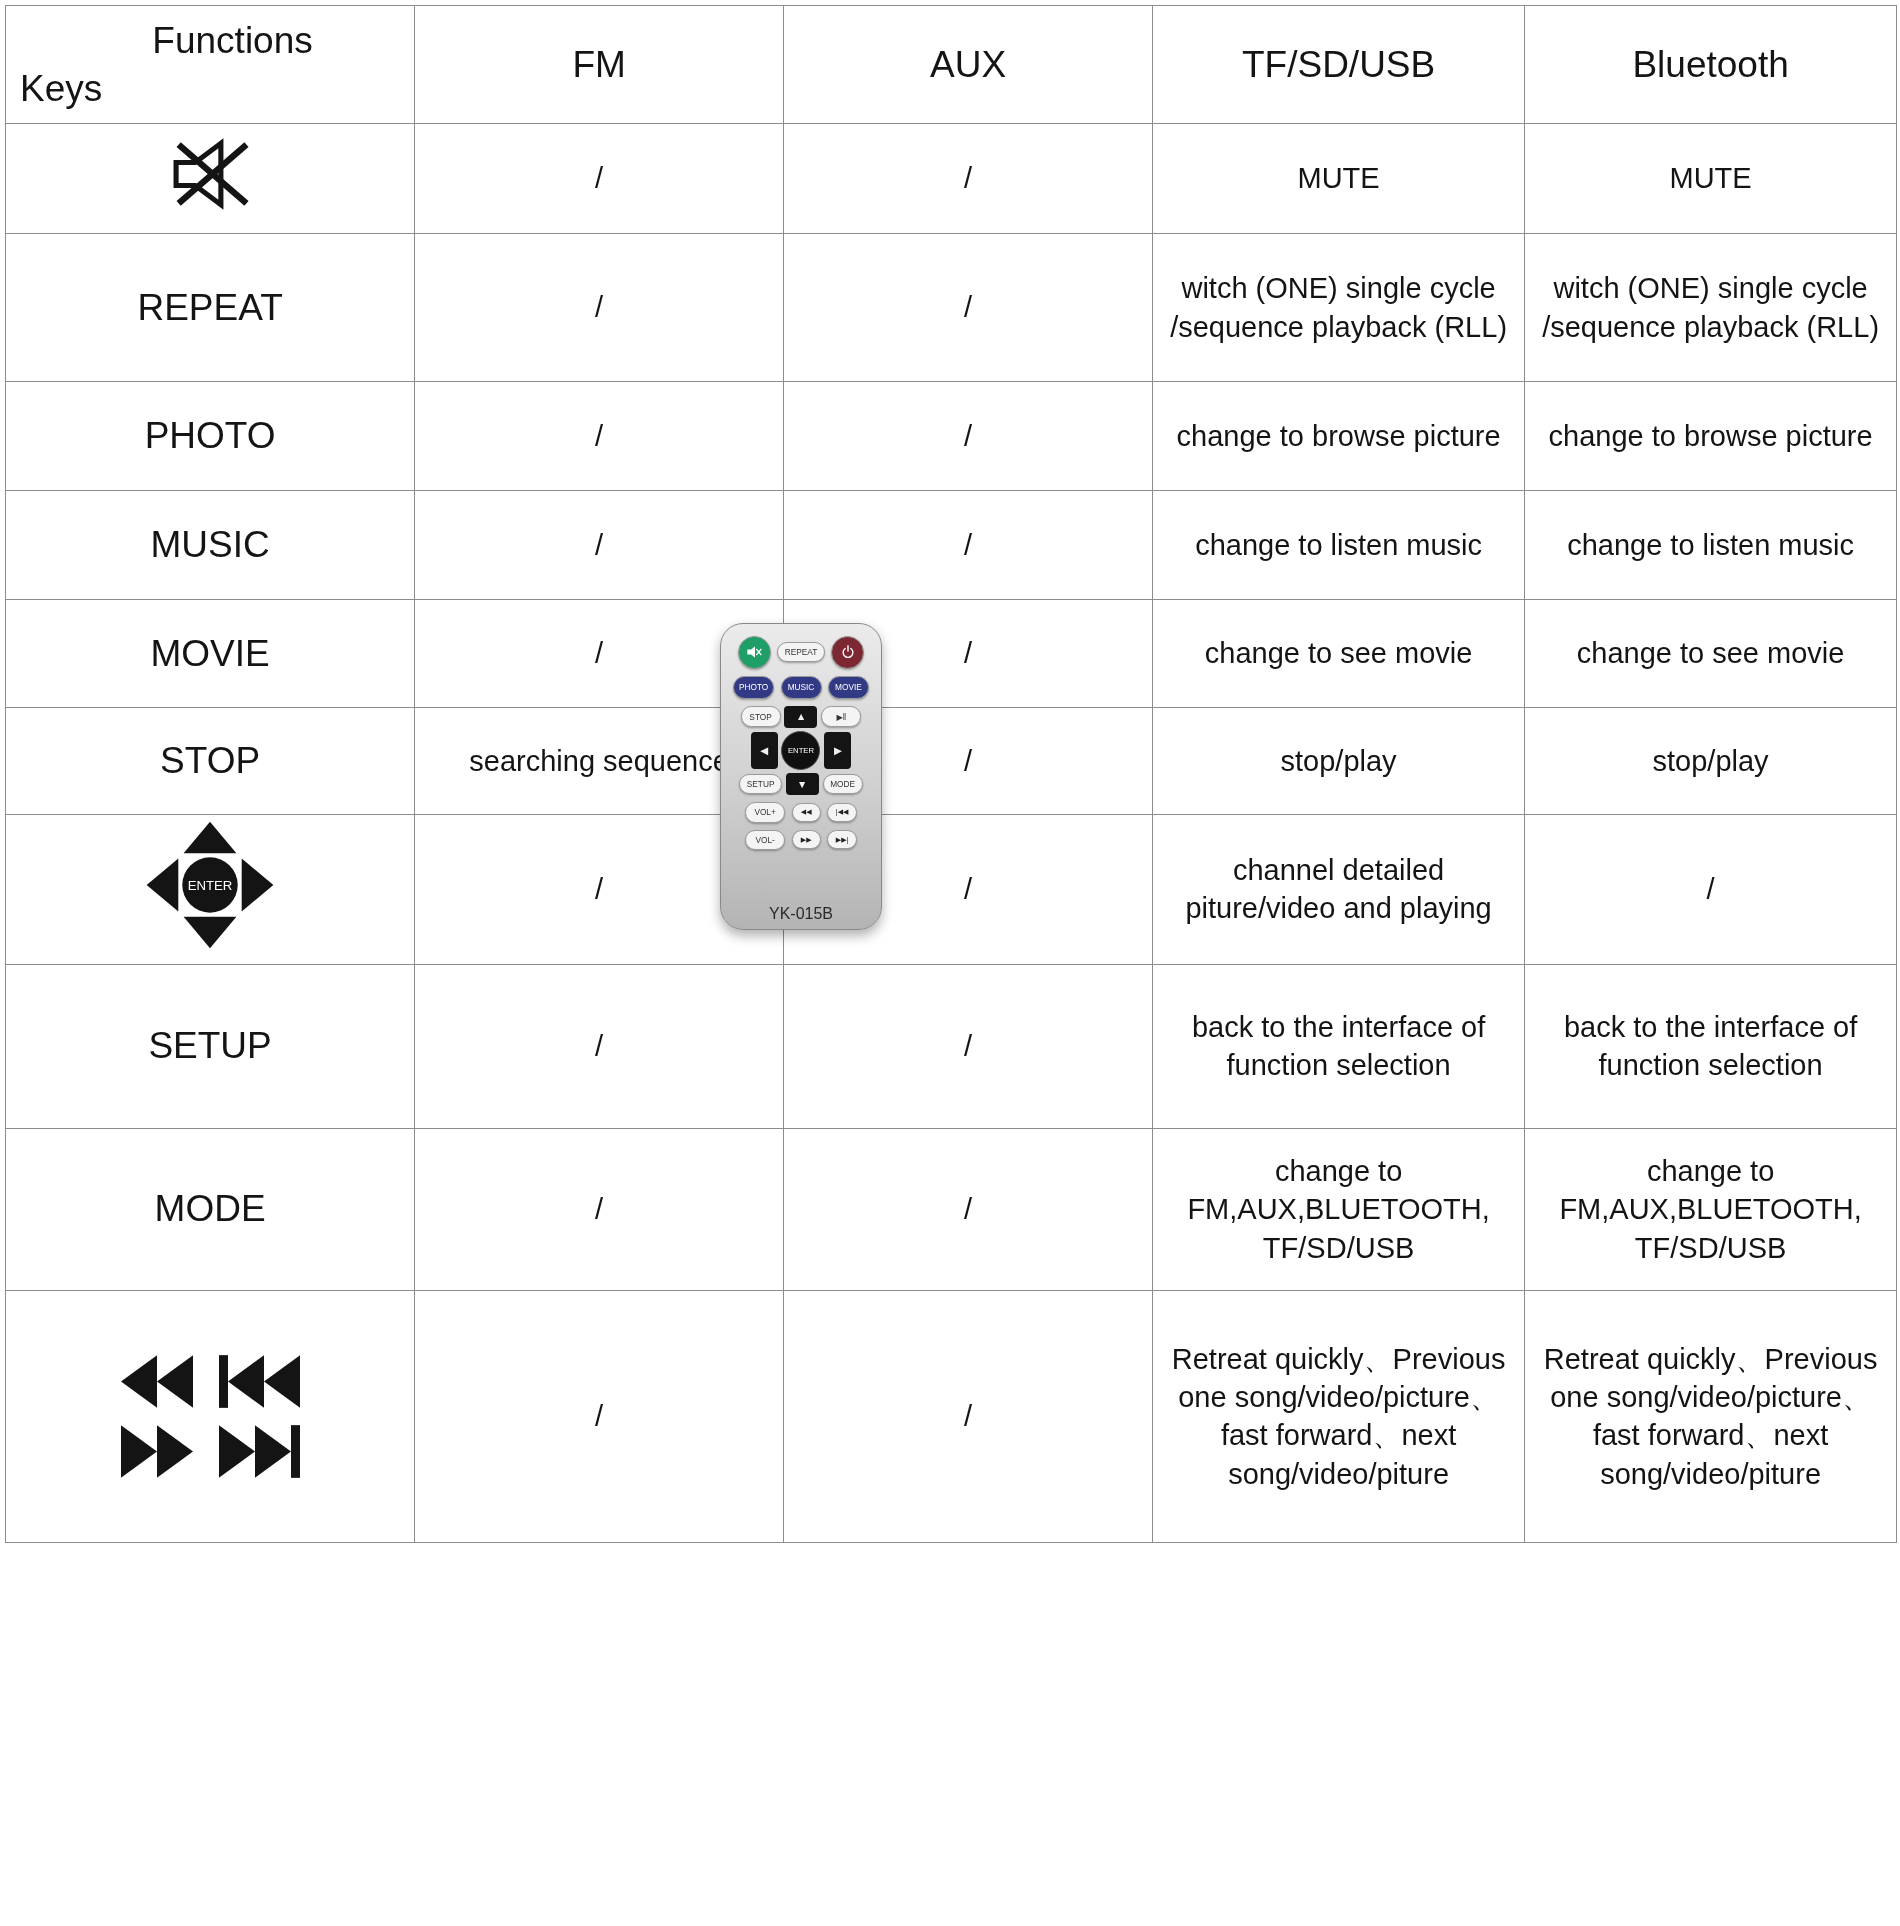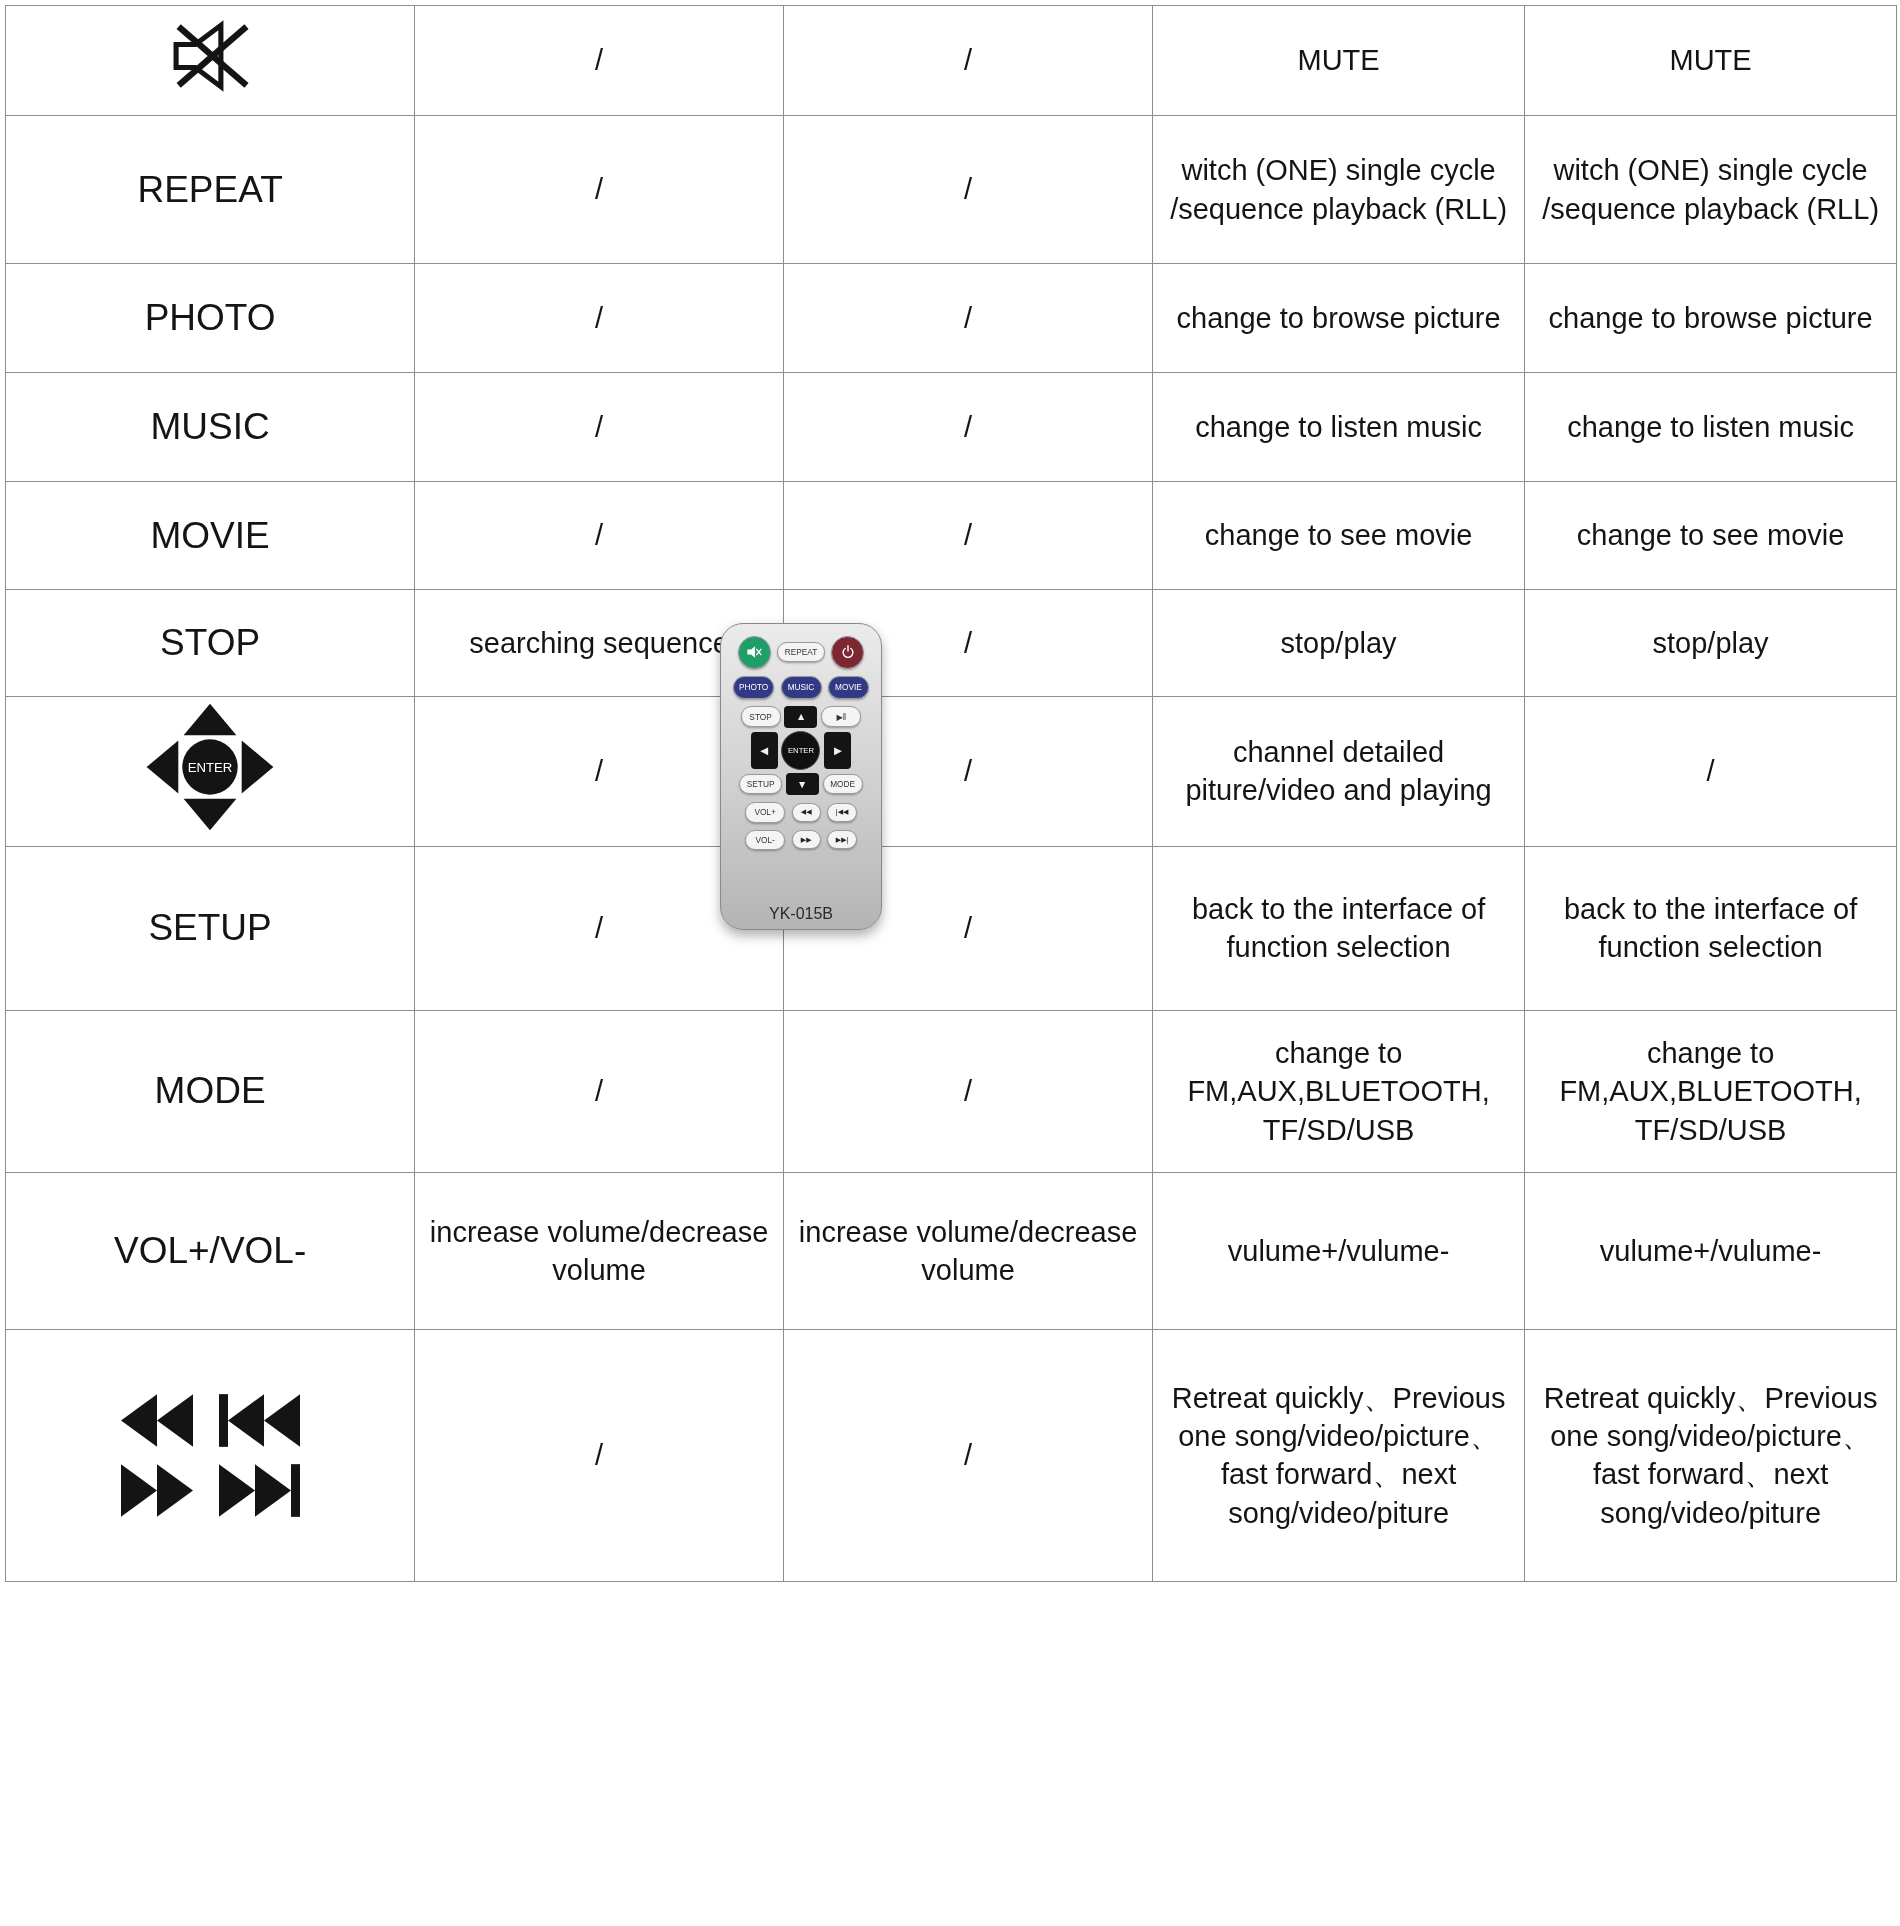--- a/index.html
+++ b/index.html
@@ -52,20 +52,30 @@
 
   <table class="rc">
     <colgroup>
       <col style="width:409px">
         <col style="width:369px">
         <col style="width:369px">
         <col style="width:372px">
         <col style="width:372px">
     </colgroup>
     <thead>
+      <tr class="header-row">
+        <th class="corner">
+          <span class="fn">Functions</span>
+          <span class="ky">Keys</span>
+        </th>
+        <th>FM</th>
+        <th>AUX</th>
+        <th>TF/SD/USB</th>
+        <th>Bluetooth</th>
+      </tr>
     </thead>
     <tbody id="rows-body">
         <tr style="height: 110px;">
           <td class="keycell"><svg width="96" height="80" viewBox="0 0 150 124">
               <polygon points="22,44 52,44 92,14 92,110 52,80 22,80" fill="none" stroke="#141414" stroke-width="8"></polygon>
               <line x1="26" y1="16" x2="132" y2="108" stroke="#141414" stroke-width="10"></line>
               <line x1="132" y1="16" x2="26" y2="108" stroke="#141414" stroke-width="10"></line>
             </svg></td>
           <td class="fcell">/</td>
           <td class="fcell">/</td>
@@ -128,27 +138,20 @@
           <td class="fcell">back to the interface of function selection</td>
           <td class="fcell">back to the interface of function selection</td>
         </tr>
         <tr style="height: 162px;">
           <td class="keycell"><span>MODE</span></td>
           <td class="fcell">/</td>
           <td class="fcell">/</td>
           <td class="fcell">change to FM,AUX,BLUETOOTH, TF/SD/USB</td>
           <td class="fcell">change to FM,AUX,BLUETOOTH, TF/SD/USB</td>
         </tr>
-        <tr style="height: 157px;">
-          <td class="keycell"><span>VOL+/VOL-</span></td>
-          <td class="fcell">increase volume/decrease volume</td>
-          <td class="fcell">increase volume/decrease volume</td>
-          <td class="fcell">vulume+/vulume-</td>
-          <td class="fcell">vulume+/vulume-</td>
-        </tr>
         <tr style="height: 252px;">
           <td class="keycell"><span class="media-grid">
               <svg width="72" height="53" viewBox="0 0 112 82">
                 <polygon points="56,0 0,41 56,82" fill="#141414"></polygon>
                 <polygon points="112,0 56,41 112,82" fill="#141414"></polygon>
               </svg>
               <svg width="81" height="53" viewBox="0 0 126 82">
                 <rect x="0" y="0" width="14" height="82" fill="#141414"></rect>
                 <polygon points="70,0 14,41 70,82" fill="#141414"></polygon>
                 <polygon points="126,0 70,41 126,82" fill="#141414"></polygon>

